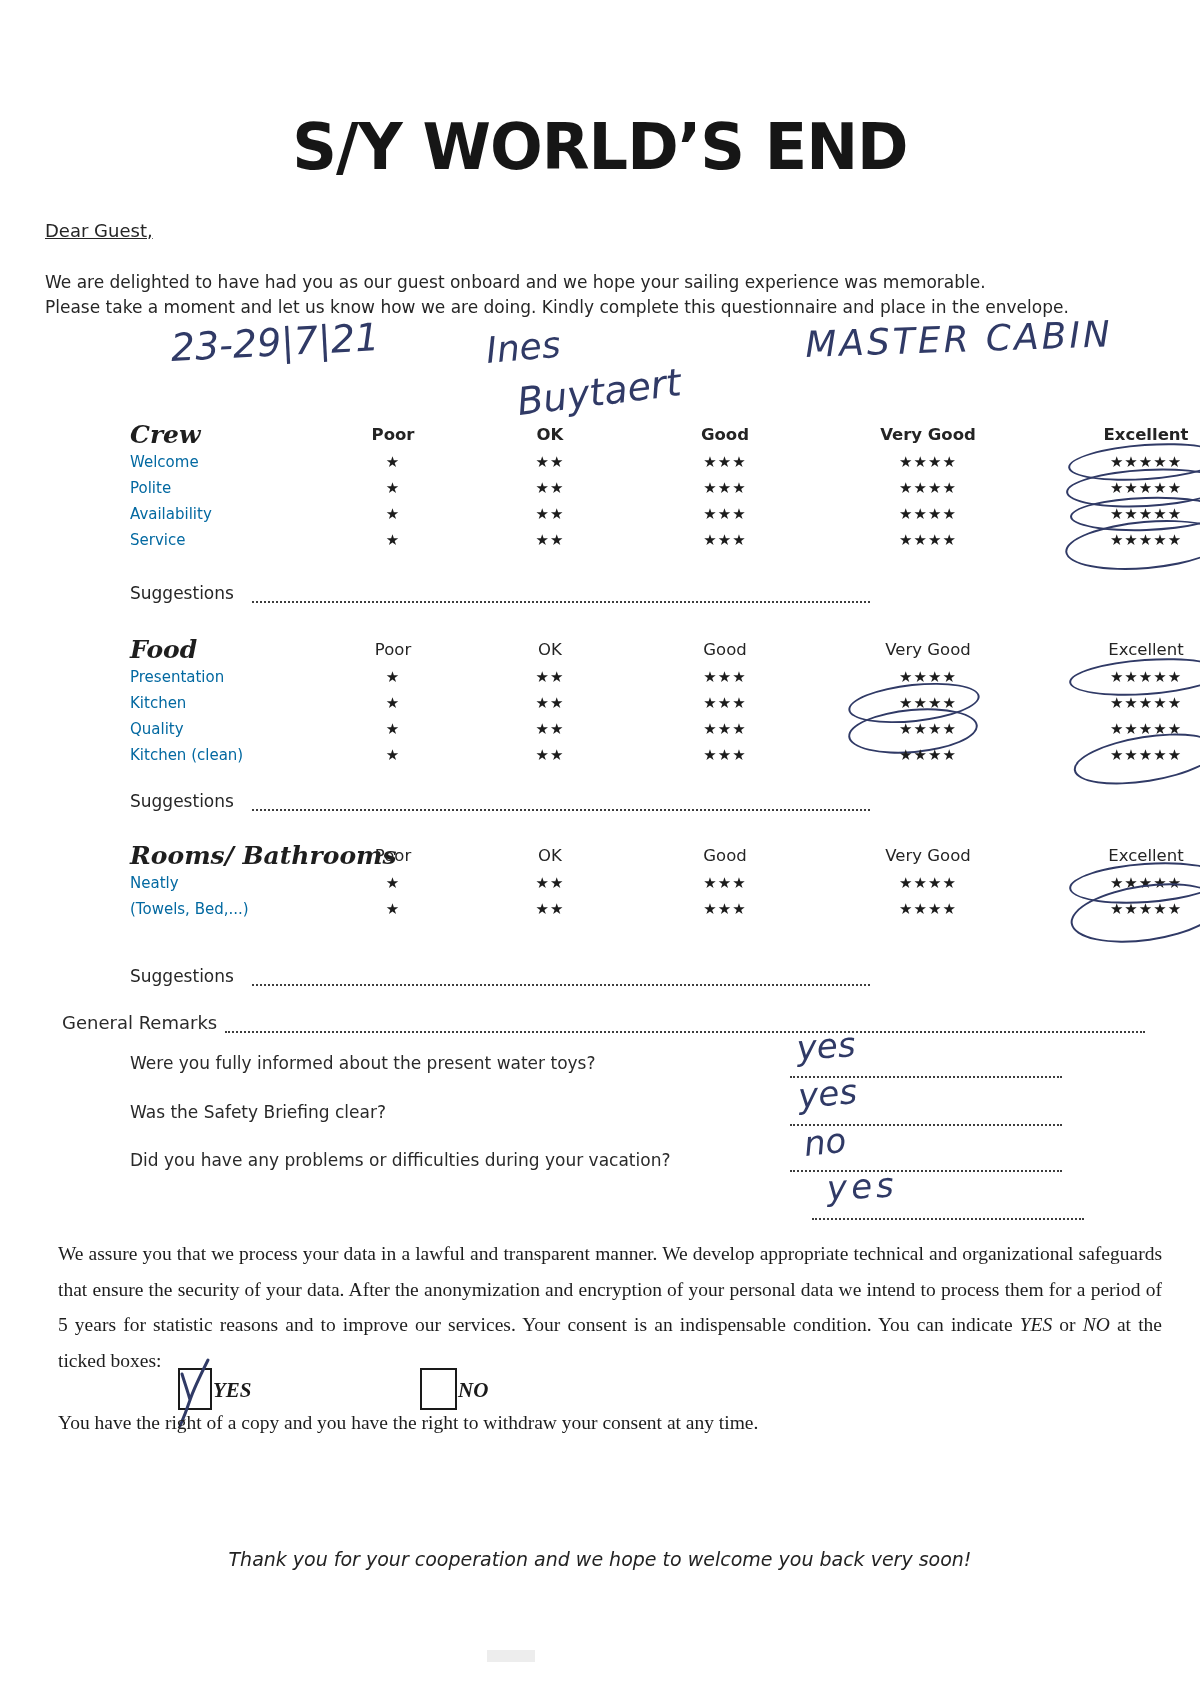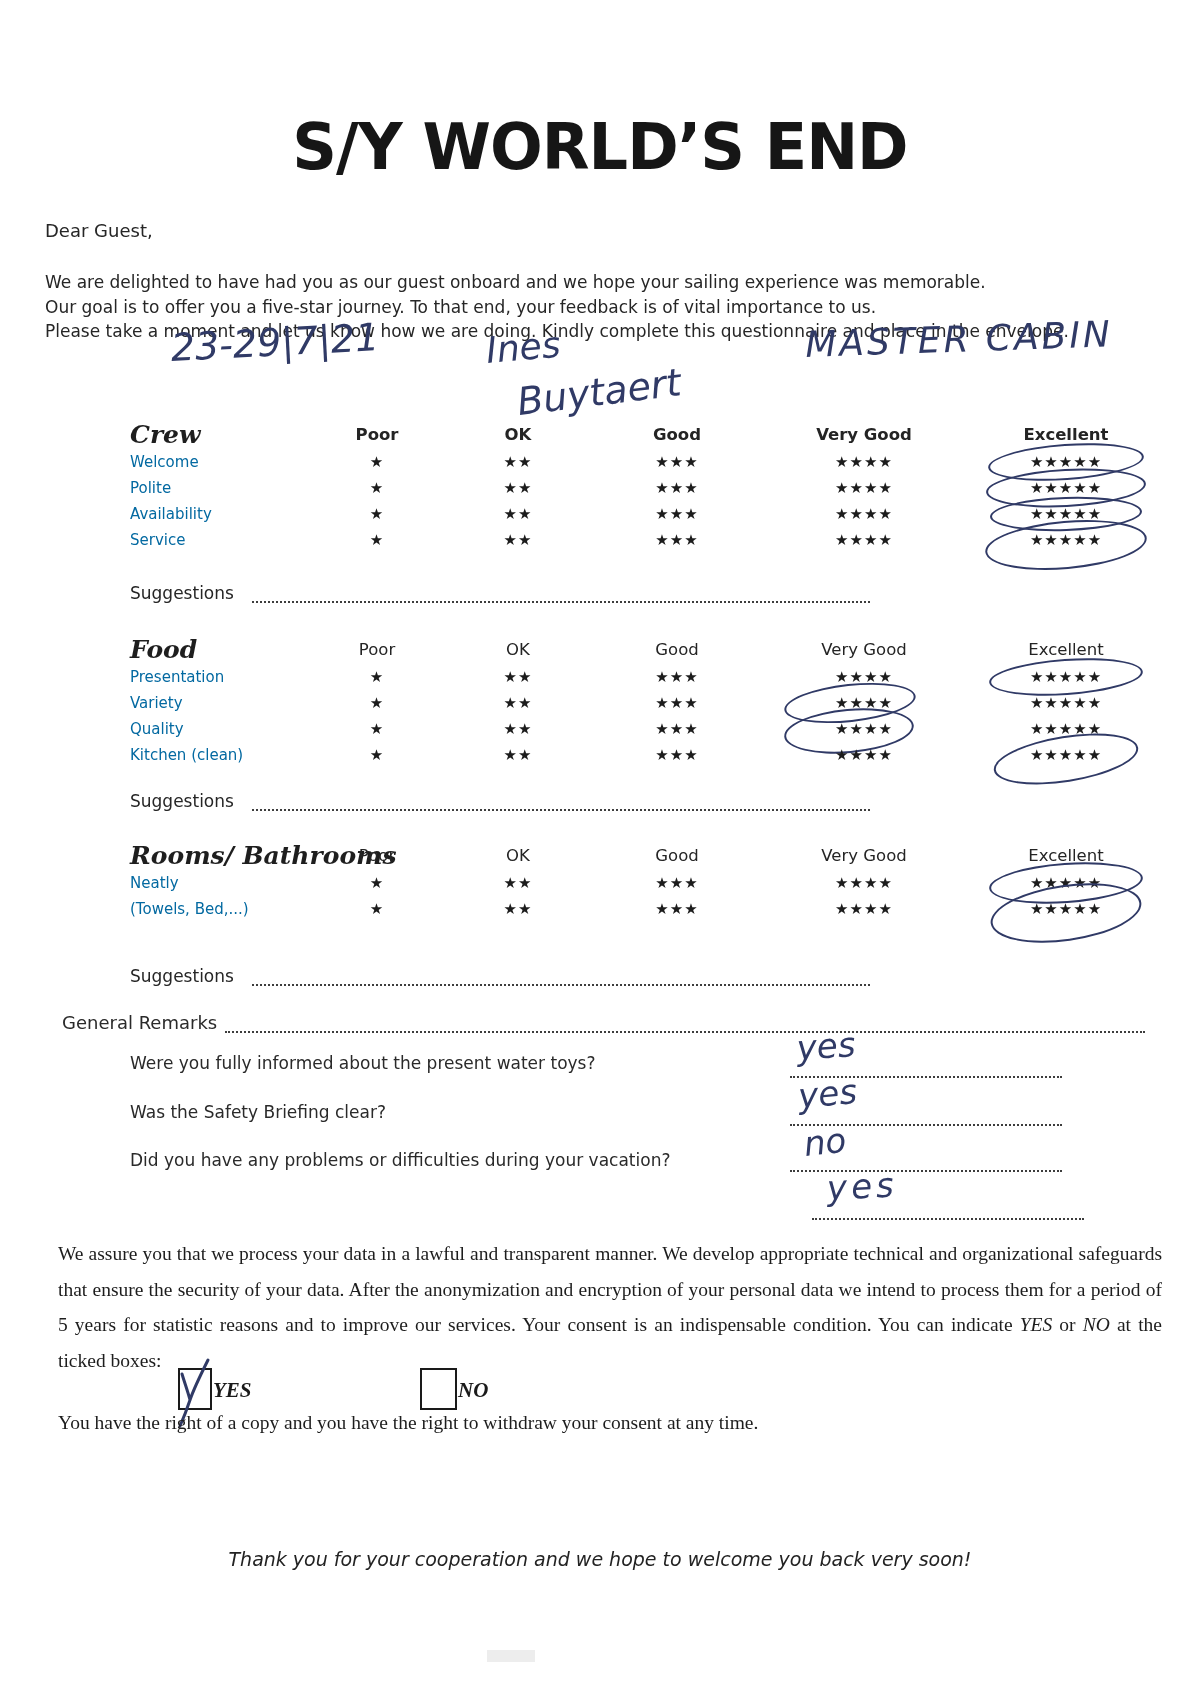--- a/index.html
+++ b/index.html
@@ -9,42 +9,42 @@
     font-family:"DejaVu Sans","Liberation Sans",sans-serif;
     color:#262626;
   }
   .abs{position:absolute;}
   
   .doc-title{
     left:0;top:110px;width:1200px;text-align:center;
     font-size:64px;font-weight:700;letter-spacing:-1px;color:#161616;
     transform:scaleX(.97);
   }
-  .salutation{left:45px;top:220px;font-size:18px;}
+  .salutation{left:45px;top:220px;font-size:18px;text-decoration:underline;}
   .intro{left:45px;top:270px;font-size:17px;line-height:24.5px;white-space:nowrap;}
   
   .charter-row{
     left:54px;top:366px;width:1041px;height:26px;
     display:flex;align-items:flex-end;font-size:15.5px;color:#2e2e2e;
   }
   .charter-row .lbl{white-space:nowrap;padding:0 1px 1px 1px;}
   .dots{border-bottom:2px dotted #3d3d3d;height:4px;}
   .charter-row .dots{flex:none;}
   .d1{width:232px;} .d2{width:238px;} .d3{width:272px;}
   
   .hw{
     position:absolute;color:#303a66;font-style:italic;
     font-family:"DejaVu Sans",sans-serif;white-space:nowrap;
     transform-origin:left bottom;
   }
   
   .rtable{position:absolute;left:130px;width:1046px;}
   .t-row,.scale-row{
     display:grid;grid-template-columns:170px 154px 128px 190px 184px 220px;
-    align-items:center;height:26px;
+    align-items:center;height:26px;gap:16px;
   }
   .scale-row{height:29px;}
   .sec-title{
     font-family:"DejaVu Serif","Liberation Serif",serif;
     font-style:italic;font-weight:bold;font-size:25px;color:#1e1e1e;
     white-space:nowrap;overflow:visible;
   }
   .scale-cell{text-align:center;font-size:16.5px;color:#242424;}
   .rtable.bold-scale .scale-cell{font-weight:700;}
   .row-label{font-size:15px;color:#0369a1;white-space:nowrap;}
@@ -91,21 +91,20 @@
 <body>
 
 <div class="page">
 
   <div class="abs doc-title">S/Y WORLD’S END</div>
 
   <div class="abs salutation">Dear Guest,</div>
 
   <div class="abs intro">
     <div>We are delighted to have had you as our guest onboard and we hope your sailing experience was memorable.</div>
-    <div>Our goal is to offer you a five-star journey. To that end, your feedback is of vital importance to us.</div>
     <div>Please take a moment and let us know how we are doing. Kindly complete this questionnaire and place in the envelope.</div>
   </div>
 
 
   <div class="hw" style="left:172px;top:326px;font-size:38px;transform:rotate(-3deg);">23-29|7|21</div>
   <div class="hw" style="left:488px;top:330px;font-size:36px;transform:rotate(-5deg);">Ines</div>
   <div class="hw" style="left:520px;top:380px;font-size:38px;transform:rotate(-7deg);">Buytaert</div>
   <div class="hw" style="left:806px;top:324px;font-size:36px;letter-spacing:3px;transform:rotate(-2deg);">MASTER CABIN</div>
 
   <div class="rtable bold-scale" style="top:420px;">
@@ -166,21 +165,21 @@
       </div>
       <div class="t-row">
         <div class="row-label">Presentation</div>
         <div class="star-cell">★</div>
         <div class="star-cell">★★</div>
         <div class="star-cell">★★★</div>
         <div class="star-cell">★★★★</div>
         <div class="star-cell">★★★★★<span class="circ" style="width: 150px; height: 32px; transform: translate(calc(-50% + 0px), calc(-50% + 0px)) rotate(-4deg);"></span></div>
       </div>
       <div class="t-row">
-        <div class="row-label">Variety</div>
+        <div class="row-label">Kitchen</div>
         <div class="star-cell">★</div>
         <div class="star-cell">★★</div>
         <div class="star-cell">★★★</div>
         <div class="star-cell">★★★★<span class="circ" style="width: 128px; height: 34px; transform: translate(calc(-50% - 14px), calc(-50% + 0px)) rotate(-6deg);"></span></div>
         <div class="star-cell">★★★★★</div>
       </div>
       <div class="t-row">
         <div class="row-label">Quality</div>
         <div class="star-cell">★</div>
         <div class="star-cell">★★</div>

